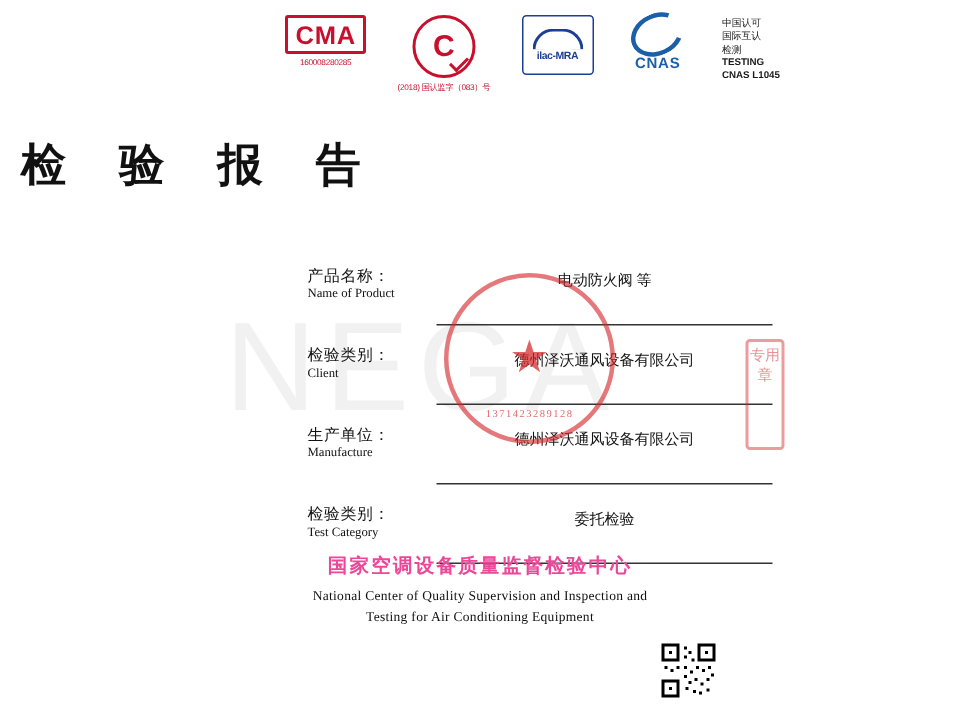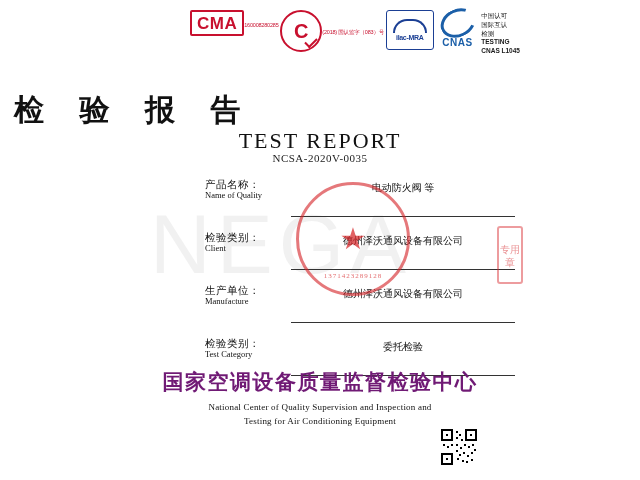--- a/index.html
+++ b/index.html
@@ -27,21 +27,21 @@
     top: 10px;
     left: 190px;
     width: 330px;
     height: 58px;
     display: flex;
     align-items: flex-start;
     justify-content: space-between;
   }
   .logo-block {
     display: flex;
-    flex-direction: row;
+    flex-direction: column;
     align-items: center;
     justify-content: flex-start;
   }
 
   
   .cma-box {
     border: 2px solid #c8102e;
     color: #c8102e;
     font-family: "Liberation Sans", sans-serif;
     font-weight: bold;
@@ -251,24 +251,24 @@
   
   .footer {
     position: absolute;
     top: 368px;
     left: 0;
     width: 640px;
     text-align: center;
   }
   .footer-cn {
     font-family: "Liberation Serif", serif;
-    font-size: 21px;
+    font-size: 13px;
     font-weight: bold;
     letter-spacing: 1.5px;
-    color: #701a75;
+    color: #ec4899;
   }
   .footer-en1, .footer-en2 {
     font-family: "Liberation Serif", serif;
     font-size: 9px;
     letter-spacing: 0.2px;
     color: #111111;
     margin-top: 6px;
   }
   .footer-en2 { margin-top: 4px; }
 
@@ -320,29 +320,29 @@
     color: rgba(214,36,40,0.8);
     letter-spacing: 1px;
   }
 
   
   .side-seal {
     position: absolute;
     top: 226px;
     left: 497px;
     width: 26px;
-    height: 58px;
+    height: 74px;
     border: 2px solid rgba(214,36,40,0.45);
     border-radius: 3px;
     color: rgba(214,36,40,0.5);
     font-family: "Liberation Serif", serif;
     font-size: 10px;
     line-height: 1.25;
     text-align: center;
-    padding-top: 16px;
+    padding-top: 4px;
     box-sizing: border-box;
     pointer-events: none;
   }
 
   
   .qr {
     position: absolute;
     top: 428px;
     left: 440px;
     width: 38px;
@@ -388,31 +388,29 @@
     <div class="cnas-info">
       <div class="zh">中国认可</div>
       <div class="zh">国际互认</div>
       <div class="zh">检测</div>
       <div class="bold">TESTING</div>
       <div class="bold">CNAS L1045</div>
     </div>
   </div>
 
   <div class="title-cn">检 验 报 告</div>
-  <div class="title-en">TEST REPORT</div>
-  <div class="report-no">NCSA-2020V-0035</div>
 
   <div class="watermark">NEGA</div>
 
   <div class="fields">
 
     <div class="field-row">
       <div class="field-label">
         <span class="lab-cn">产品名称：</span>
-        <span class="lab-en">Name of Quality</span>
+        <span class="lab-en">Name of Product</span>
       </div>
       <div class="field-value">电动防火阀  等</div>
     </div>
 
     <div class="field-row">
       <div class="field-label">
         <span class="lab-cn">检验类别：</span>
         <span class="lab-en">Client</span>
       </div>
       <div class="field-value">德州泽沃通风设备有限公司</div>

